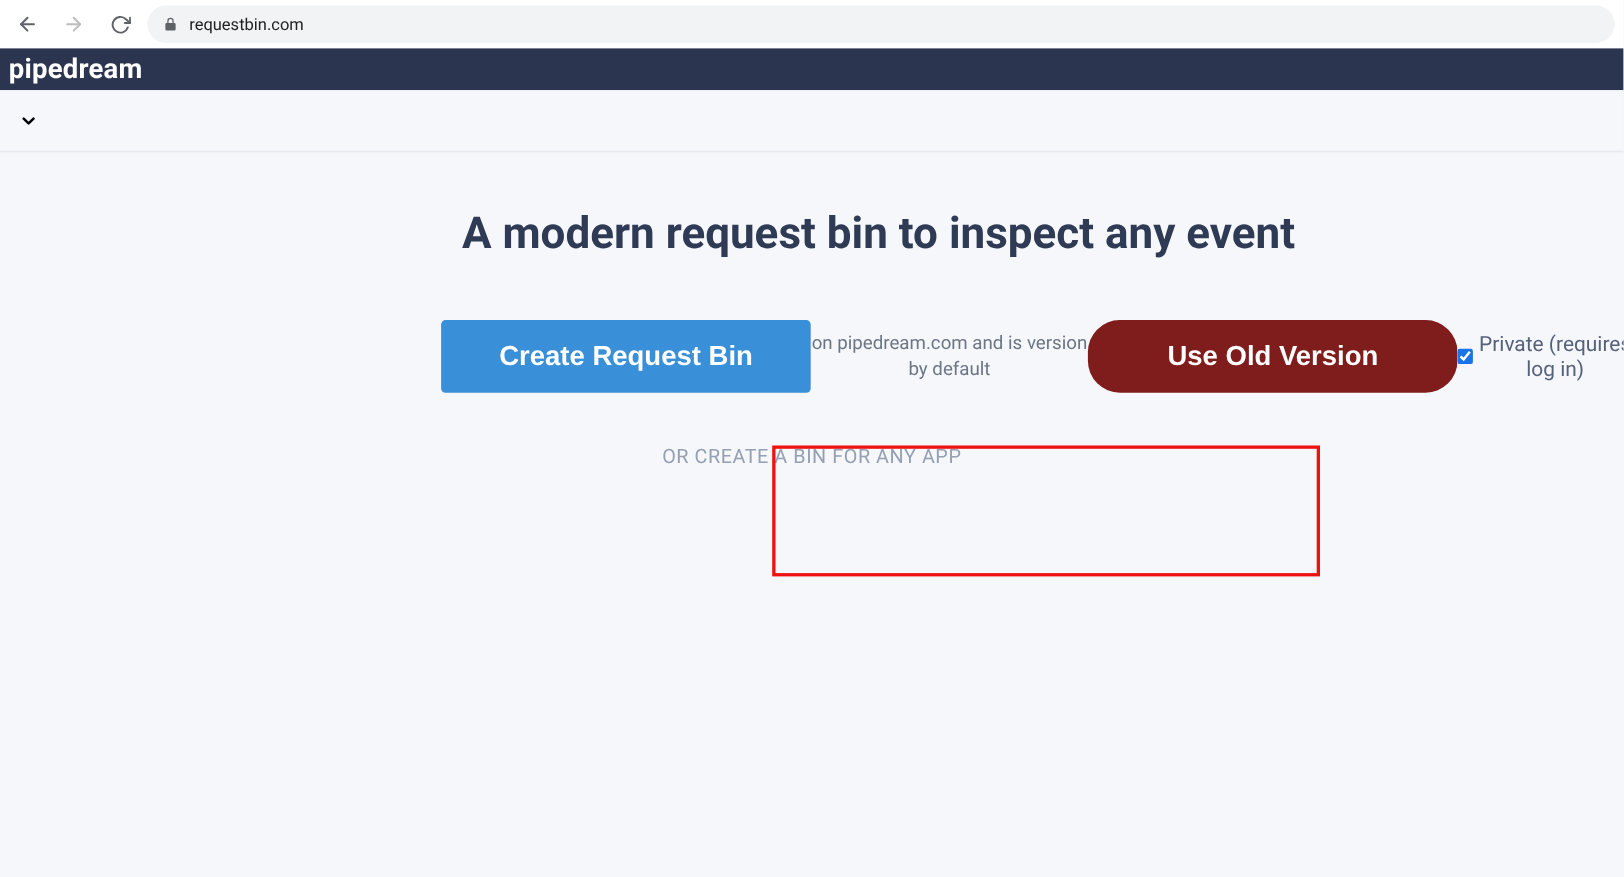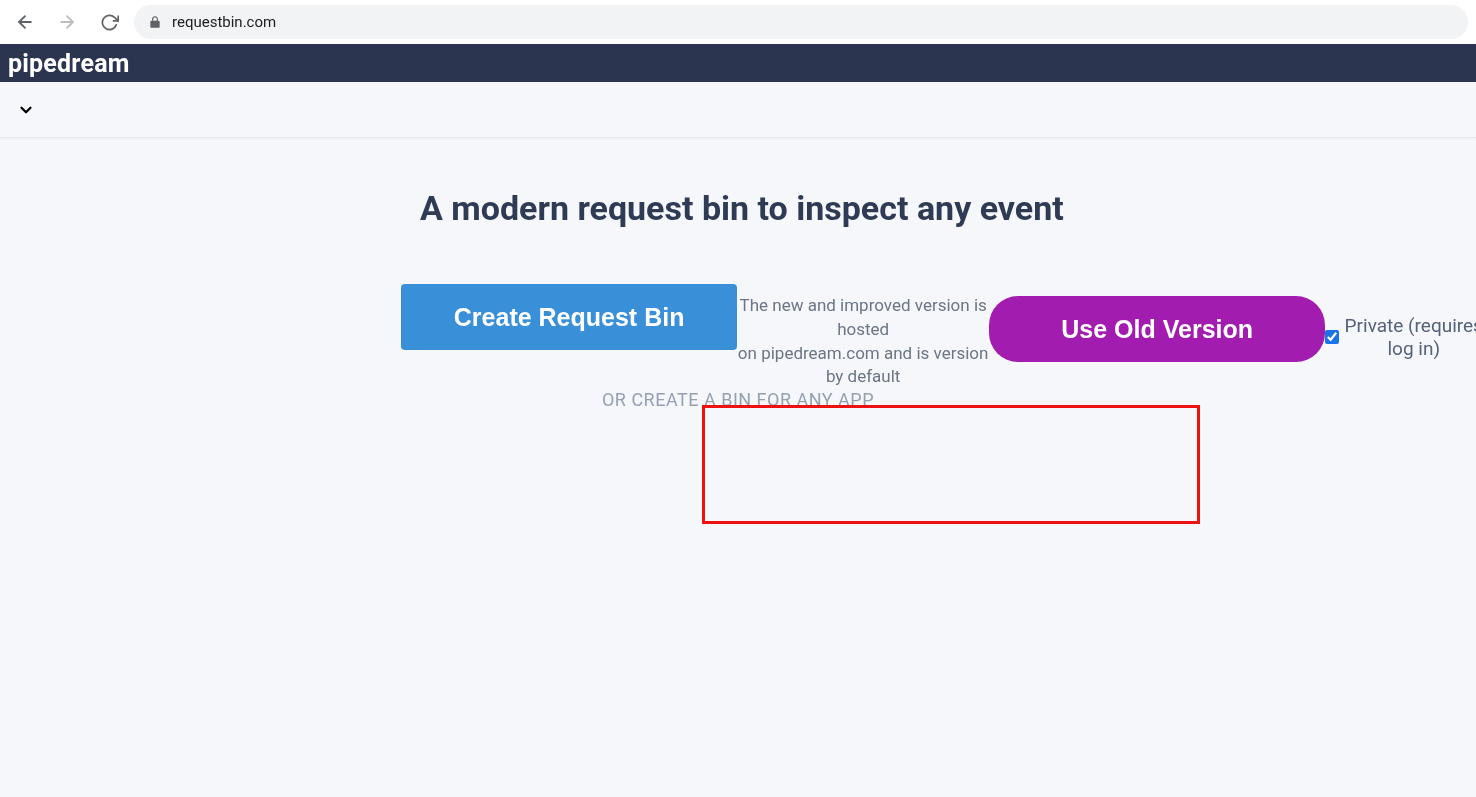--- a/index.html
+++ b/index.html
@@ -71,21 +71,21 @@
       cursor: pointer;
     }
     
     .main {
       padding-top: 50px;
       text-align: center;
       color: #2c3550;
       position: relative;
     }
     .hero-title {
-      font-size: 34px;
+      font-size: 40px;
       font-weight: 700;
       color: #2f3b55;
       margin: 0 auto 28px;
       white-space: nowrap;
       padding-left: 420px;
       text-align: left;
     }
     .hero-sub {
       font-size: 27px;
       color: #7a8597;
@@ -121,38 +121,39 @@
       border: none;
       border-radius: 4px;
       font-size: 25px;
       font-weight: 700;
       cursor: pointer;
       display: flex;
       align-items: center;
       justify-content: center;
     }
     .btn-primary { background: #3a8fd9; color: #fff; }
-    .btn-secondary { background: #a21caf; color: #fff; margin-top: 12px; border-radius: 29px; }
+    .btn-secondary { background: #7f1d1d; color: #fff; margin-top: 0; border-radius: 29px; }
     .caption {
       margin-top: 10px;
       font-size: 17px;
       color: #6c7585;
       line-height: 1.4;
       text-align: center;
     }
     .gap { height: 56px; }
     .checkbox-row {
       display: flex;
       align-items: center;
       font-size: 19px;
       color: #56617a;
     }
     .checkbox-row input { width: 18px; height: 18px; accent-color: #1a73e8; }
     
     .divider-row {
+      margin-top: 48px;
       display: flex;
       align-items: center;
       justify-content: center;
       gap: 18px;
       padding: 0 160px 0 160px;
       margin-left: 0;
     }
     .divider-line {
       height: 1px;
       background: #d6dbe4;
@@ -209,21 +210,20 @@
   </div>
 </div>
 
 <div class="main">
   <div class="hero-title">A modern request bin to inspect any event</div>
 
   <div class="cta-wrap">
     <div class="offset-center">
       <button class="btn btn-primary">Create Request Bin</button>
       <div class="caption">
-        <div>The new and improved version is hosted</div>
         <div>on pipedream.com and is version by default</div>
       </div>
       <div class="gap"></div>
       <button class="btn btn-secondary">Use Old Version</button>
       <label class="checkbox-row">
         <input type="checkbox" checked="" style="">
         <span>Private (requires log in)</span>
       </label>
     </div>
 

